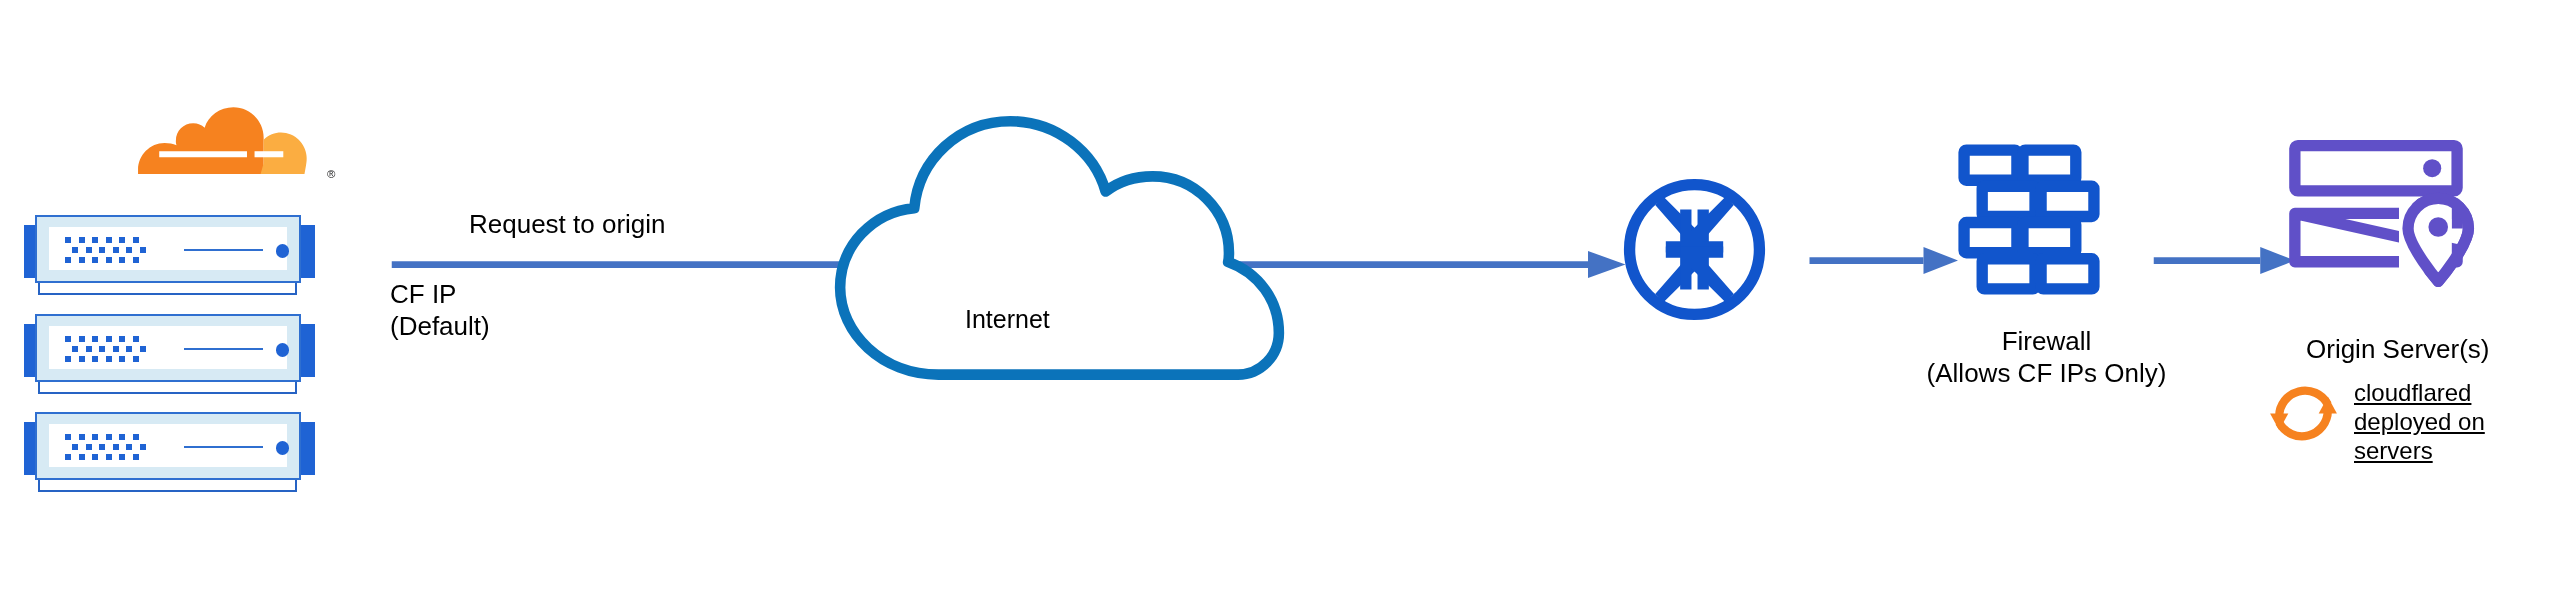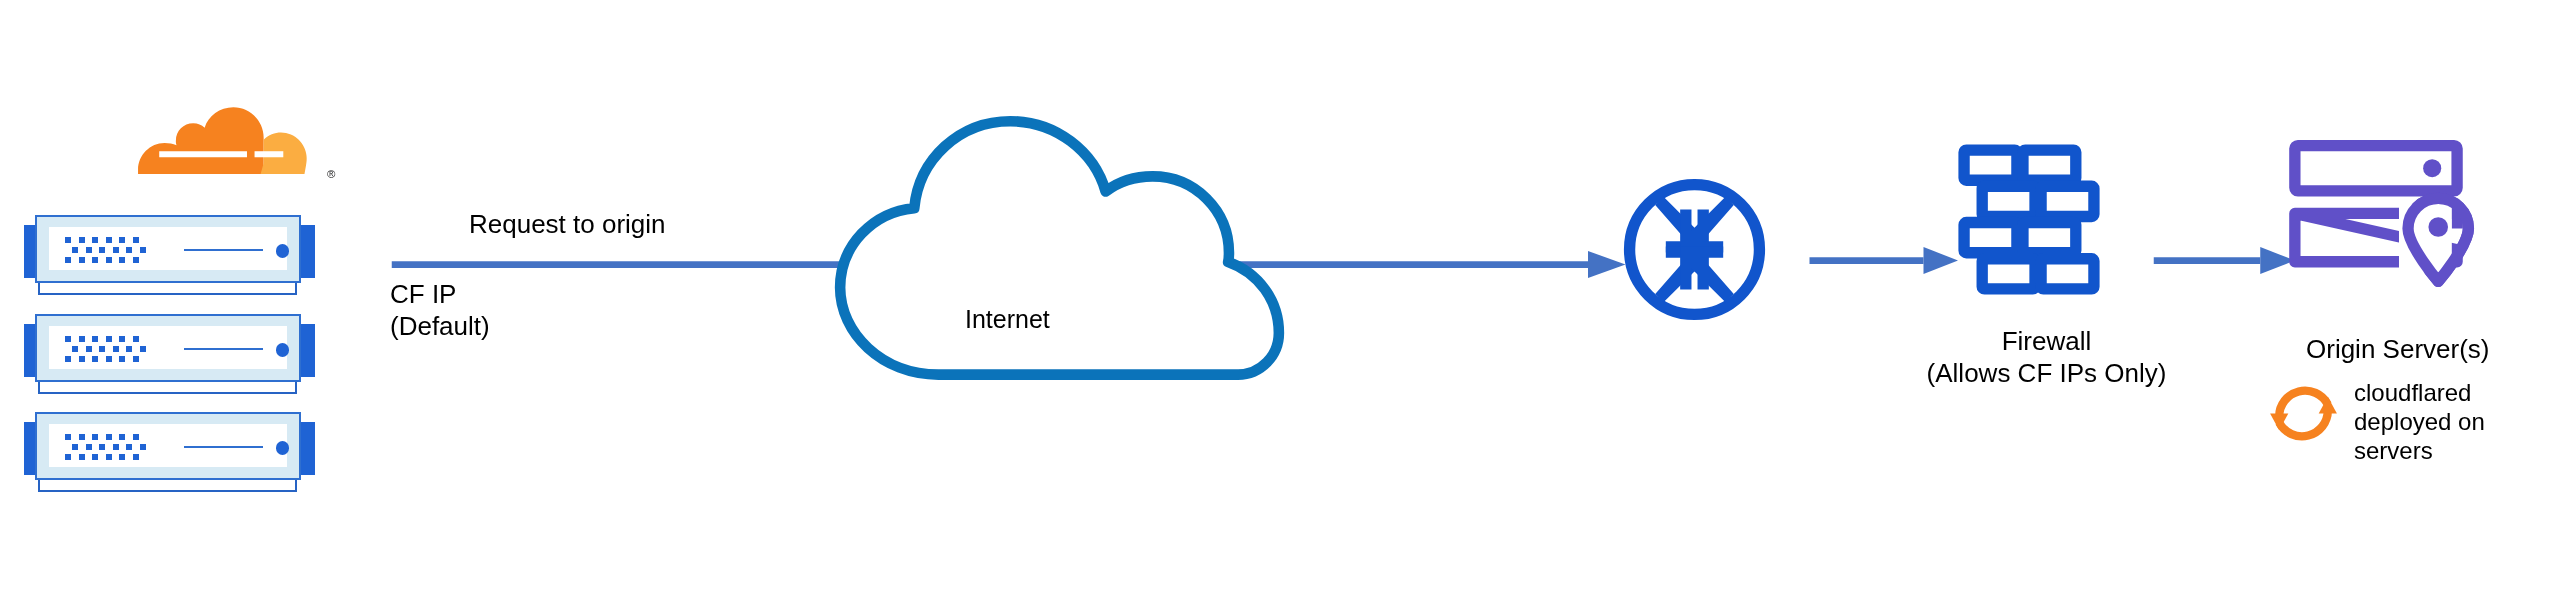--- a/index.html
+++ b/index.html
@@ -130,20 +130,21 @@
   #label-cf-ip { left: 390px; top: 278px; }
   #label-internet { left: 965px; top: 303px; font-size: 25px; }
   #label-cpe { left: 1555px; top: 333px; text-align: center; width: 318px; }
   #label-firewall { left: 1884px; top: 325px; text-align: center; width: 325px; }
   #label-origin { left: 2270px; top: 333px; margin-left: 36px; }
   #label-cloudflared {
     left: 2354px;
     top: 378px;
     font-size: 24px;
     line-height: 29px;
+    text-decoration: underline;
   }
 </style>
 </head>
 <body>
 
 <div id="canvas">
 
 
   <svg class="abs" id="cf-logo" viewBox="0 0 460 150">
     <g transform="translate(230,0)">

